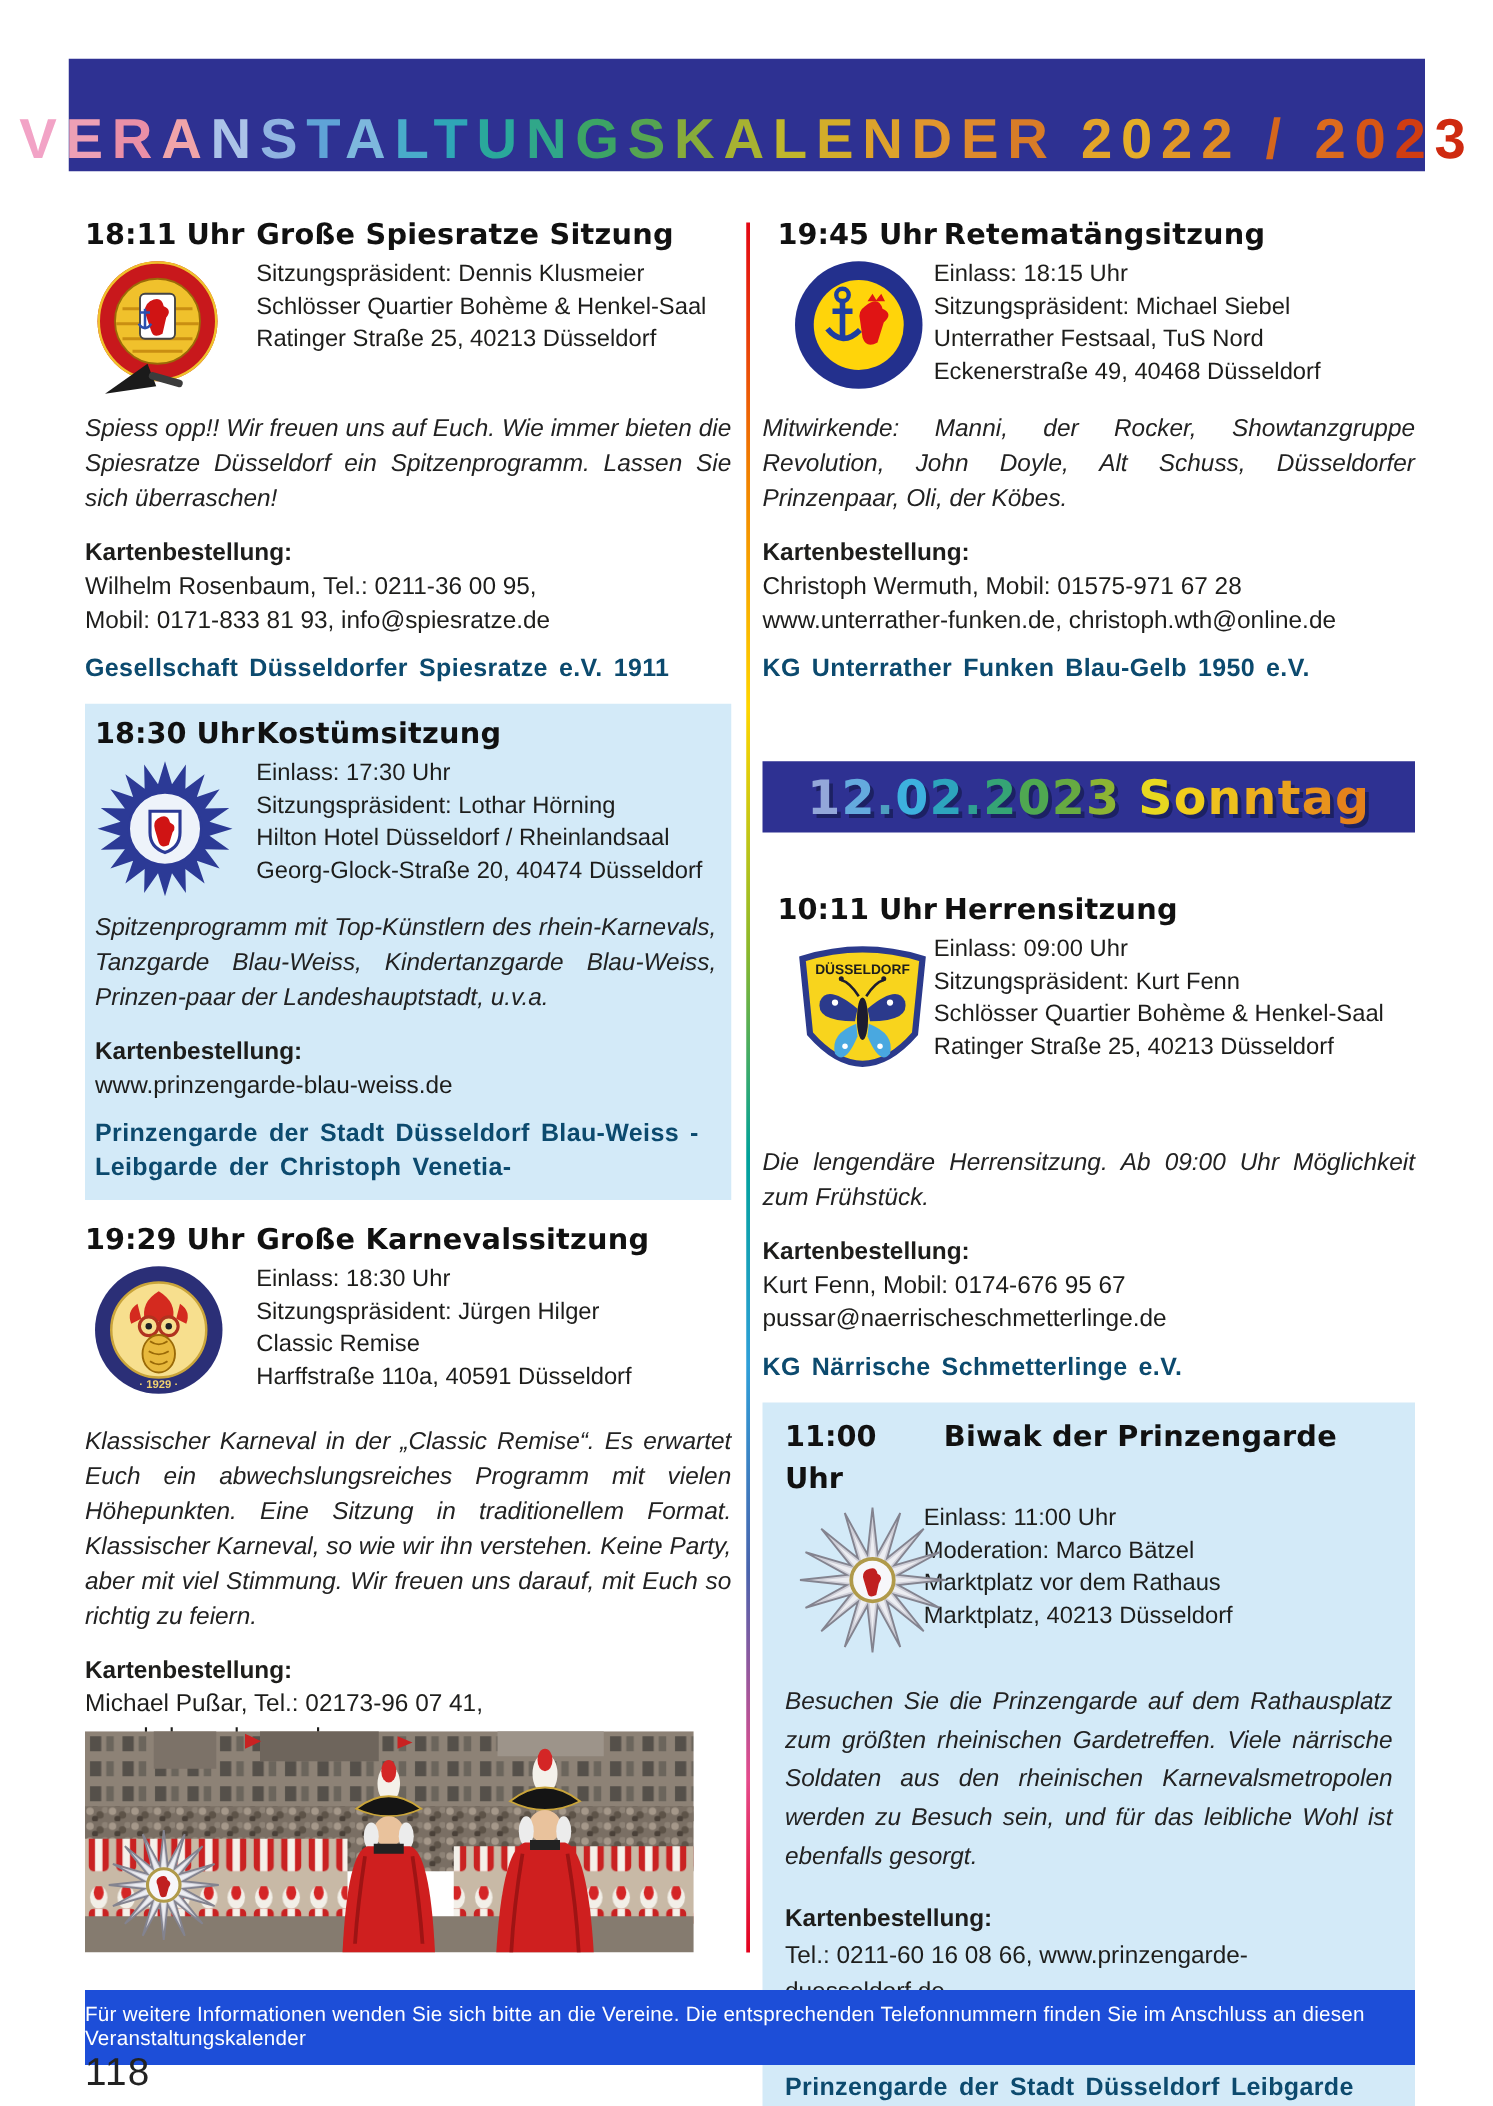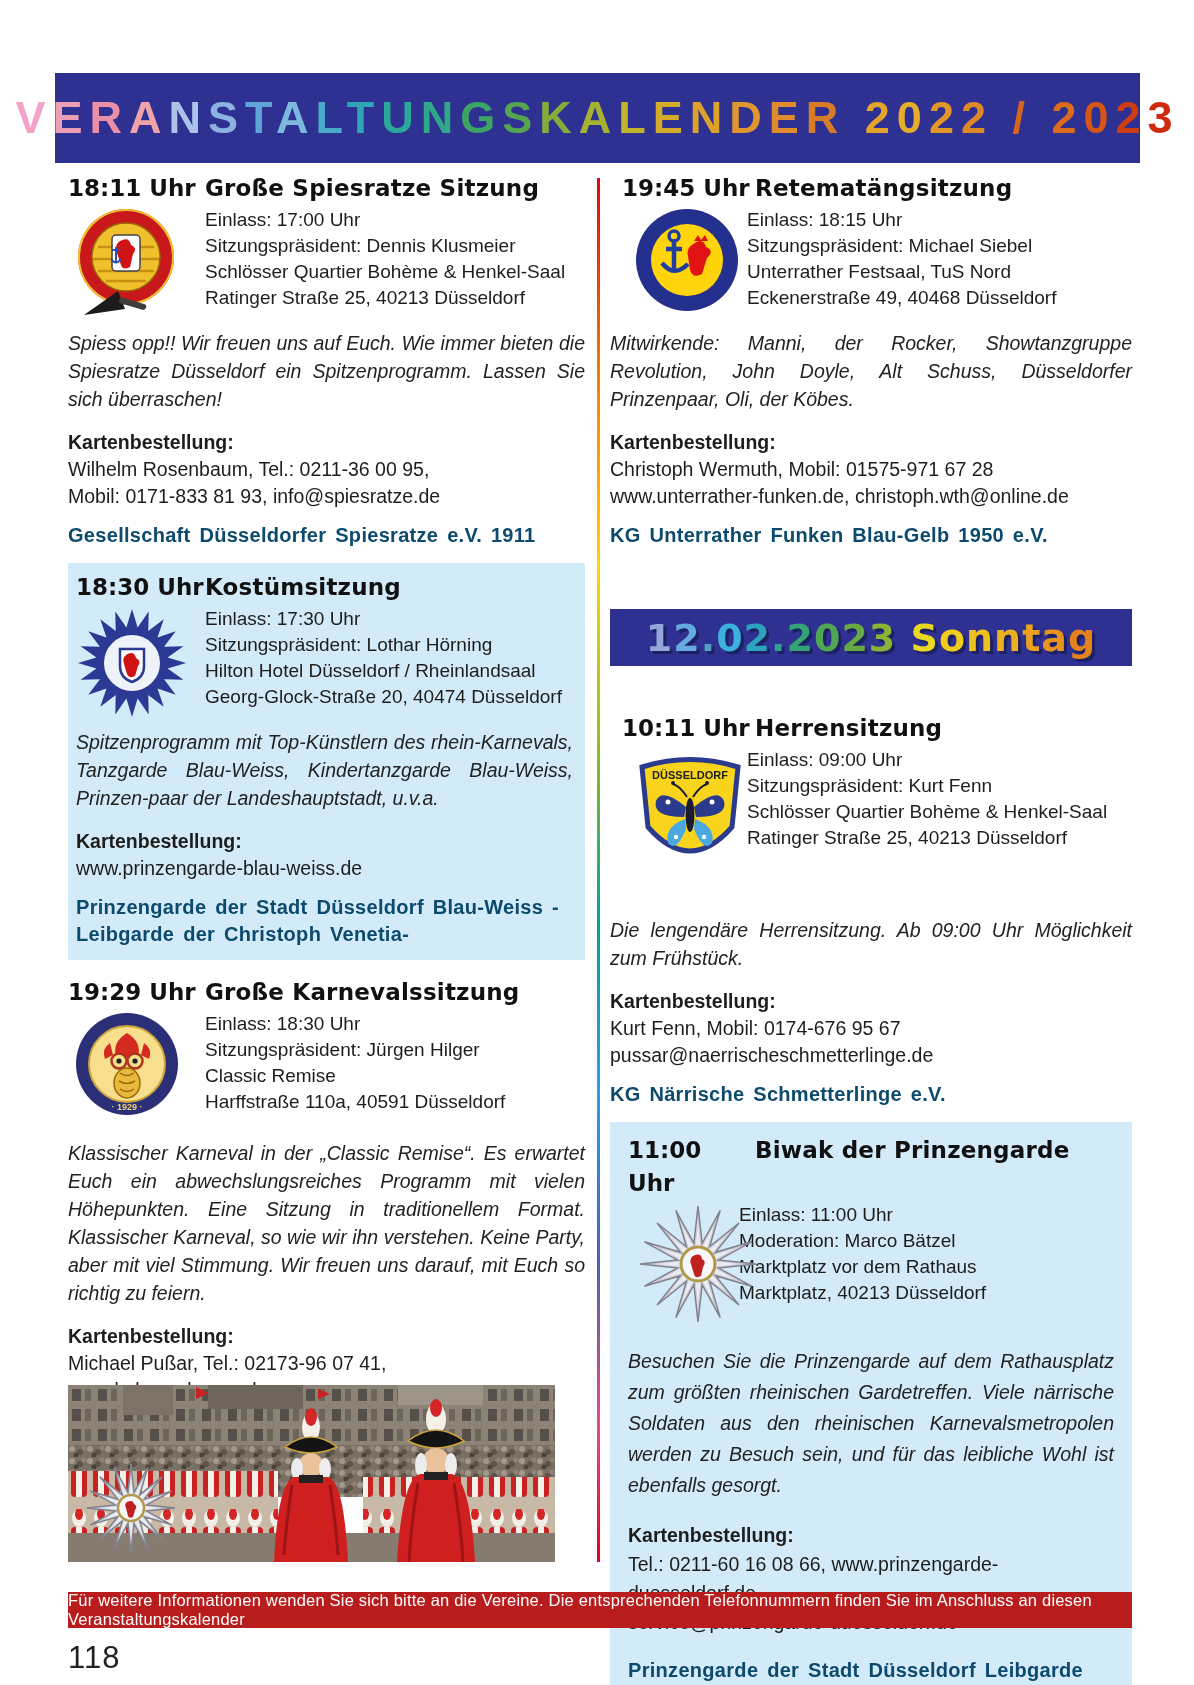--- a/index.html
+++ b/index.html
@@ -6,23 +6,23 @@
   html, body { width: 1194px; height: 1685px; }
   body {
     position: relative;
     background: #ffffff;
     font-family: "Liberation Sans", sans-serif;
     color: #1d1d1b;
     overflow: hidden;
   }
   
   .banner {
-    position: absolute; left: 55px; top: 73px; width: 1085px; height: 90px;
+    position: absolute; left: 55px; top: 47px; width: 1085px; height: 90px;
     background: #2e3192;
-    display: flex; align-items: center; justify-content: center;
+    display: flex; align-items: flex-end; justify-content: center;
   }
   .rainbow-title {
     font-family: "Liberation Sans", sans-serif;
     font-weight: bold; font-size: 45px; letter-spacing: 7px;
     white-space: pre;
   }
   
   .divider {
     position: absolute; left: 597px; top: 178px; width: 3px; height: 1384px;
     background: linear-gradient(180deg,
@@ -83,22 +83,22 @@
     font-family: "DejaVu Sans", sans-serif; font-weight: bold;
     font-size: 38px; letter-spacing: 1px; white-space: pre;
     text-shadow: 3px 3px 0 rgba(15, 20, 60, 0.55);
   }
 
   
   .photo { position: absolute; bottom: 0; left: 0; width: 487px; height: 177px; }
 
   
   .infobar {
-    position: absolute; left: 68px; top: 1592px; width: 1064px; height: 36px;
-    background: #b91c1c; color: #ffffff;
+    position: absolute; left: 68px; top: 1592px; width: 1064px; height: 60px;
+    background: #1d4ed8; color: #ffffff;
     display: flex; align-items: center; justify-content: center;
     font-size: 16.5px; letter-spacing: 0.2px;
   }
   .pagenum {
     position: absolute; left: 68px; top: 1640px;
     font-size: 31px; color: #222; letter-spacing: 1px;
   }
 
   .mt-e3 { margin-top: 16px; }
   .col-right .sect-e2 { margin-top: 46px; }
@@ -129,21 +129,20 @@
           <circle cx="52" cy="50" r="34" fill="#f0c12c" stroke="#9a6a08" stroke-width="1.5"></circle>
           <path d="M24,40 H80 M19,52 H85 M24,64 H80 M32,74 H72" stroke="#c98f12" stroke-width="2.5" fill="none"></path>
           <rect x="38" y="28" width="28" height="36" rx="4" fill="#ffffff" stroke="#444" stroke-width="1.5"></rect>
           <path d="M46,34 q9,-5 11,4 q7,3 2,9 l-3,13 q-7,4 -9,-2 l-4,-12 q-3,-8 3,-12 z" fill="#d01414"></path>
           <path d="M42,40 v16 m-5,-4 q5,7 10,0 M38,43 h8" stroke="#2b4fae" stroke-width="2" fill="none"></path>
           <path d="M10,108 L44,84 L51,102 Z" fill="#1b1b1b"></path>
           <rect x="46" y="90" width="28" height="6" rx="3" transform="rotate(16 46 90)" fill="#3c3c3c"></rect>
         </svg>
       </div>
       <div class="details">
-        <div>Einlass: 17:00 Uhr</div>
         <div>Sitzungspräsident: Dennis Klusmeier</div>
         <div>Schlösser Quartier Bohème &amp; Henkel-Saal</div>
         <div>Ratinger Straße 25, 40213 Düsseldorf</div>
       </div>
     </div>
     <p class="desc">Spiess opp!! Wir freuen uns auf Euch. Wie immer bieten die Spiesratze Düsseldorf ein Spitzenprogramm. Lassen Sie sich überraschen!</p>
     <div class="tickets">
       <div class="label">Kartenbestellung:</div>
       <div>Wilhelm Rosenbaum, Tel.: 0211-36 00 95,</div>
       <div>Mobil: 0171-833 81 93, info@spiesratze.de</div>

